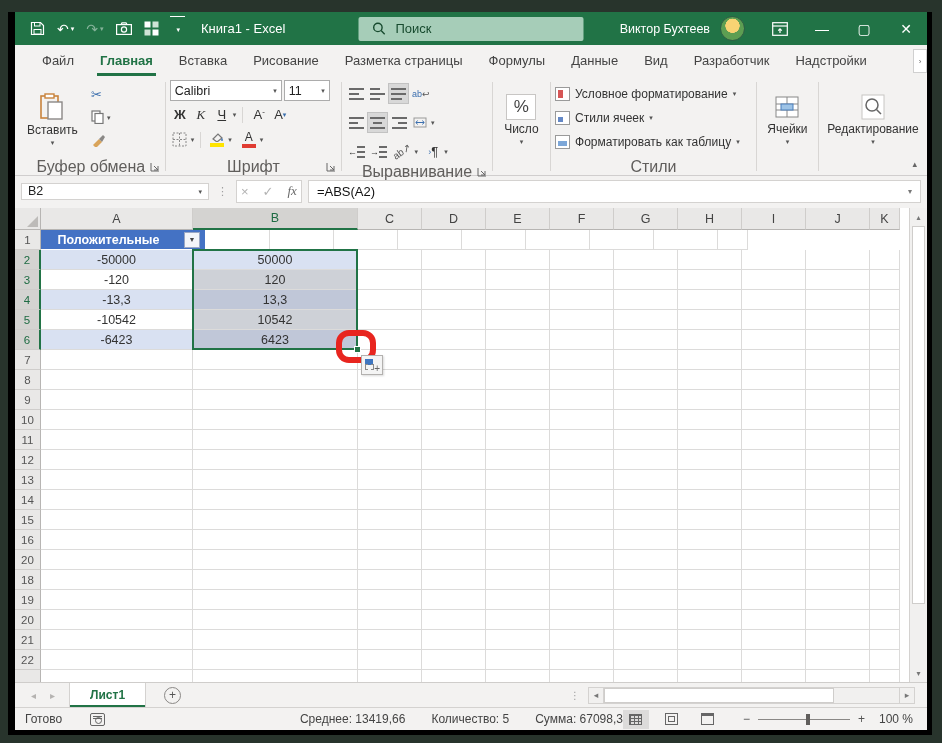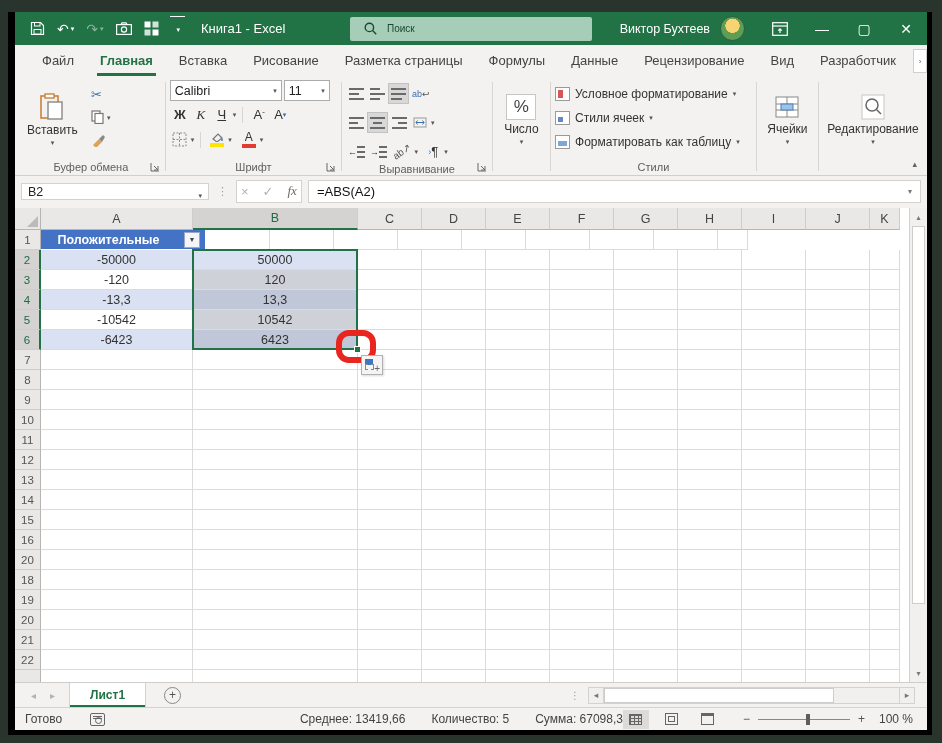--- a/index.html
+++ b/index.html
@@ -15,23 +15,23 @@
   .titlebar { height:33px; background:#217346; display:flex; align-items:center;
     color:#fff; position:relative; flex:0 0 33px; }
   .qat { display:flex; align-items:center; gap:2px; padding-left:10px; }
   .qat-btn { display:flex; align-items:center; height:26px; padding:0 5px;
     color:#fff; font-size:14px; cursor:default; }
   .qat-btn svg { display:block; }
   .qat-chev { font-size:7px; margin-left:2px; }
   .disabled { opacity:.45; }
   .doc-title { font-size:13px; margin-left:16px; white-space:nowrap; }
   .searchbox { position:absolute; left:50%; transform:translateX(-50%);
-    width:242px; height:24px; background:#a6cdb8; border-radius:2px;
+    width:225px; height:24px; background:#a6cdb8; border-radius:2px;
     display:flex; align-items:center; gap:10px; padding-left:14px;
-    color:#174a2e; font-size:10px; }
+    color:#174a2e; font-size:13px; }
   .tb-right { margin-left:auto; display:flex; align-items:center; height:100%; }
   .user-name { font-size:12.5px; margin-right:10px; white-space:nowrap; }
   .avatar { width:25px; height:25px; border-radius:50%; margin-right:14px;
     background:radial-gradient(circle at 50% 38%, #f8d373 0 38%, #5d9e52 40%);
     border:1px solid #2f5e44; }
   .winbtn { width:42px; height:33px; display:flex; align-items:center;
     justify-content:center; font-size:14px; color:#fff; }
   .winbtn svg { display:block; }
 
   
@@ -46,21 +46,21 @@
     background:#fff; border:1px solid #d0d0d0; display:flex; align-items:center;
     justify-content:center; font-size:8px; color:#666; }
 
   
   .ribbon { height:100px; background:#f3f2f1; border-bottom:1px solid #d0cece;
     display:flex; align-items:stretch; padding:2px 0 0 2px; position:relative;
     flex:0 0 100px; font-size:12px; color:#333; }
   .rgroup { display:flex; flex-direction:column; padding:2px 4px 0 4px; position:relative; }
   .rgroup-body { flex:1; display:flex; gap:4px; }
   .rgroup-label { height:17px; display:flex; align-items:center; justify-content:center;
-    font-size:11px; color:#605e5c; position:relative; }
+    font-size:16px; color:#605e5c; position:relative; }
   .launcher { position:absolute; right:0px; bottom:2px; width:12px; height:12px; }
   .vsep { width:1px; background:#d8d6d4; margin:4px 0 4px 0; }
   .bigbtn { display:flex; flex-direction:column; align-items:center;
     justify-content:center; padding:2px 6px; gap:2px; }
   .bigbtn .lbl { font-size:12px; color:#333; }
   .chev { font-size:7px; color:#555; line-height:1; }
   .smallcol { display:flex; flex-direction:column; justify-content:flex-start;
     gap:3px; padding-top:4px; }
   .sbtn { display:flex; align-items:center; gap:3px; height:20px; padding:0 3px;
     font-size:13px; color:#444; }
@@ -83,21 +83,21 @@
     position:relative; flex:0 0 15px; }
   .sicon::after { content:""; position:absolute; inset:2px 6px 2px 2px; background:#d65656; }
   .sicon.tbl::after { background:#7da7d8; inset:5px 2px 2px 2px; }
   .sicon.cell::after { background:#6488c6; inset:5px 6px 2px 2px; }
   .collapse-chev { position:absolute; right:10px; bottom:6px; font-size:9px; color:#666; }
 
   
   .formulabar { height:32px; background:#f3f2f1; display:flex; align-items:center;
     padding:3px 6px 5px 6px; gap:0; flex:0 0 32px; }
   .namebox { width:188px; height:17px; background:#fff; border:1px solid #d4d2d0;
-    display:flex; align-items:flex-end; font-size:12.5px; color:#222;
+    display:flex; align-items:center; font-size:12.5px; color:#222;
     padding:0 6px; justify-content:space-between; }
   .fdots { color:#a0a0a0; font-size:11px; padding:0 8px; }
   .fbtns { height:23px; background:#fff; border:1px solid #d4d2d0; display:flex;
     align-items:center; padding:0 4px; gap:14px; margin-right:6px; }
   .fbtn { color:#b2b2b2; font-size:13px; }
   .fx { color:#6a6a6a; font-style:italic; font-size:13px; font-family:"Liberation Serif",serif; }
   .formula-input { flex:1; height:23px; background:#fff; border:1px solid #d4d2d0;
     display:flex; align-items:center; font-size:13px; color:#111; padding:0 8px;
     justify-content:space-between; }
   .formula-input .chevd { color:#777; font-size:8px; }
@@ -273,21 +273,20 @@
   </div>
 
   <div class="tabrow" id="tabrow">
     <div class="rtab">Файл</div>
           <div class="rtab active">Главная</div>
           <div class="rtab">Вставка</div>
           <div class="rtab">Рисование</div>
           <div class="rtab">Разметка страницы</div>
           <div class="rtab">Формулы</div>
           <div class="rtab">Данные</div>
-          <div class="rtab">Рецензирование</div>
           <div class="rtab">Вид</div>
           <div class="rtab">Разработчик</div>
           <div class="rtab">Надстройки</div>
           <div class="tab-overflow">›</div>
   </div>
 
   <div class="ribbon">
 
     <div class="rgroup" style="width:150px;">
       <div class="rgroup-body">

